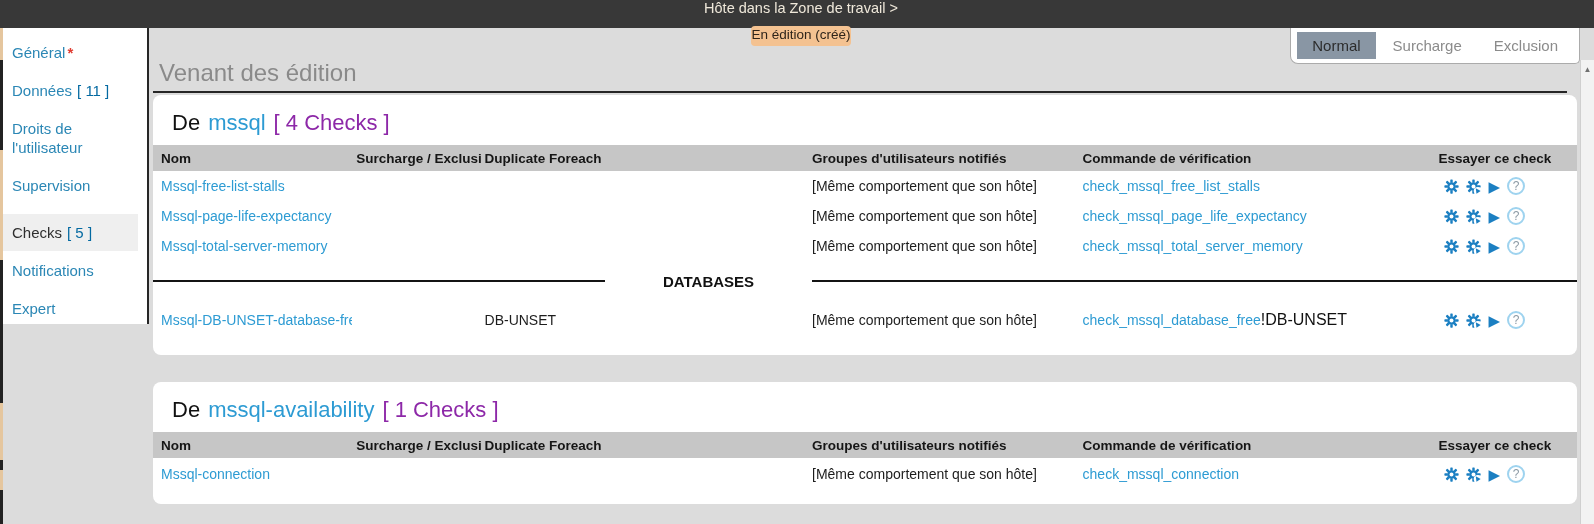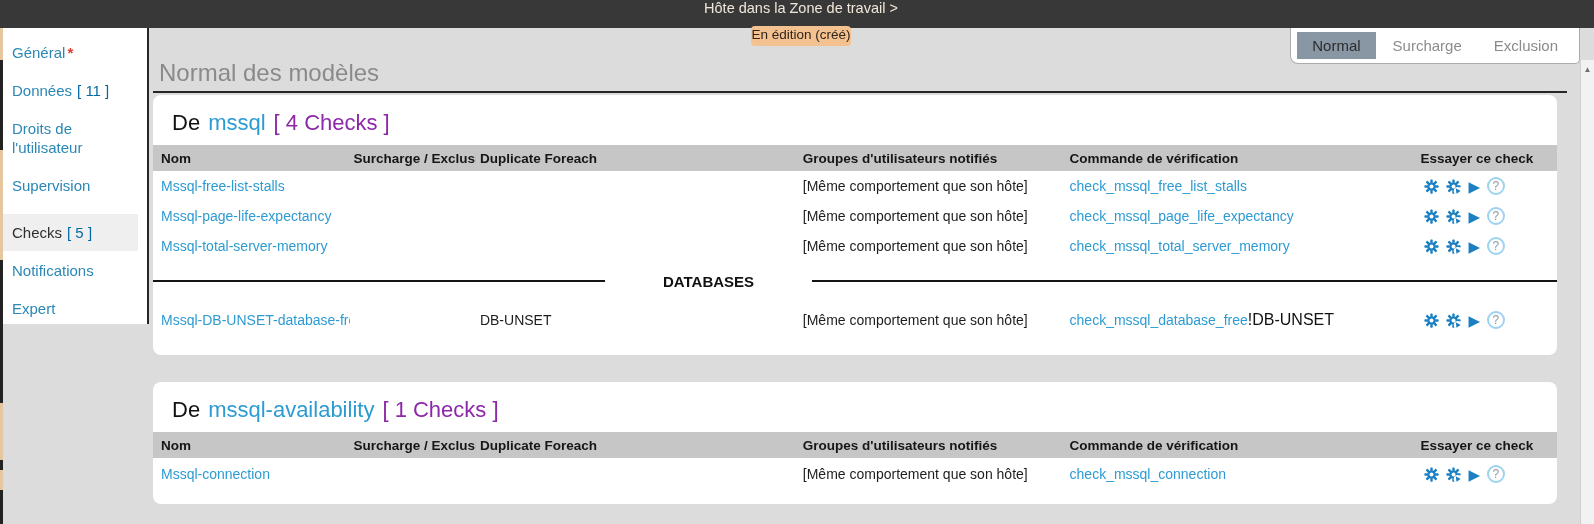--- a/index.html
+++ b/index.html
@@ -58,21 +58,21 @@
   .topt { font-size:15px; color:#8b8b8b; padding:5px 15px; cursor:pointer; white-space:nowrap; }
   .topt.sel { background:#8996a4; color:#2c2c2c; }
 
   .titlewrap {
     position:absolute; left:4px; right:13px; top:31px;
     border-bottom:2px solid #262626; padding:0 0 4px 6px;
   }
   .page-title { font-size:24px; color:#8a8a8a; }
 
   .card {
-    position:absolute; left:4px; right:23px; background:#fff; border-radius:8px;
+    position:absolute; left:4px; right:3px; background:#fff; border-radius:8px;
   }
   .card1 { top:67px;  height:260px; }
   .card2 { top:354px; height:122px; }
 
   .sechead { display:flex; align-items:baseline; gap:8px; padding:15px 0 9px 19px; font-size:22px; color:#111; }
   .sechead .nm  { color:#2d9bd3; cursor:pointer; }
   .sechead .cnt { color:#8d28a8; }
 
   .thead {
     display:flex; align-items:center; height:26px; background:#c6c6c6;
@@ -180,21 +180,21 @@
 
 <div class="main">
 
   <div class="toggle">
     <span class="topt sel">Normal</span>
     <span class="topt">Surcharge</span>
     <span class="topt">Exclusion</span>
   </div>
 
   <div class="titlewrap">
-    <span class="page-title">Normal des modèles</span>
+    <span class="page-title">Venant des édition</span>
   </div>
 
   <div class="card card1">
     <div class="sechead">
       <span>De</span>
       <span class="nm">mssql</span>
       <span class="cnt">[ 4 Checks ]</span>
     </div>
     <div class="thead">
       <div class="col c1">Nom</div>

